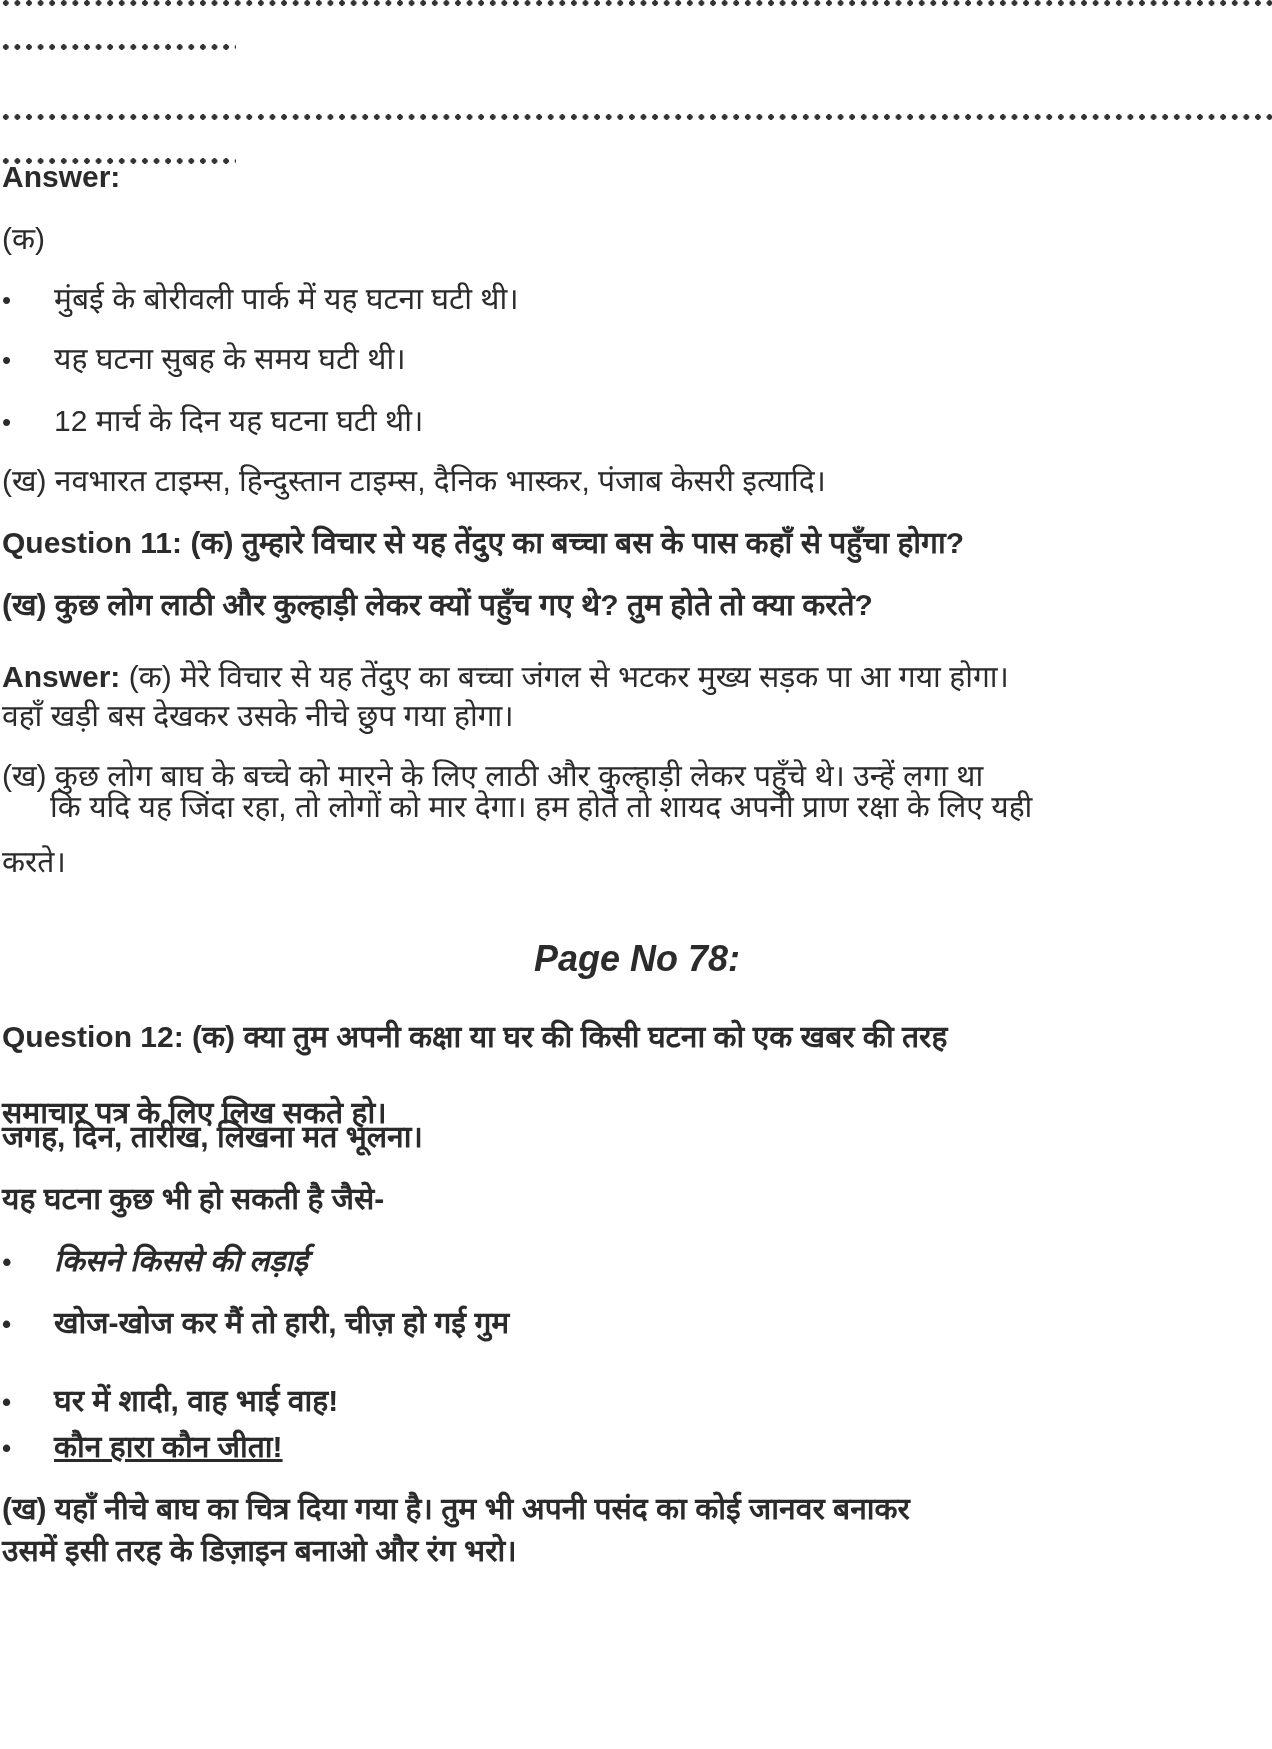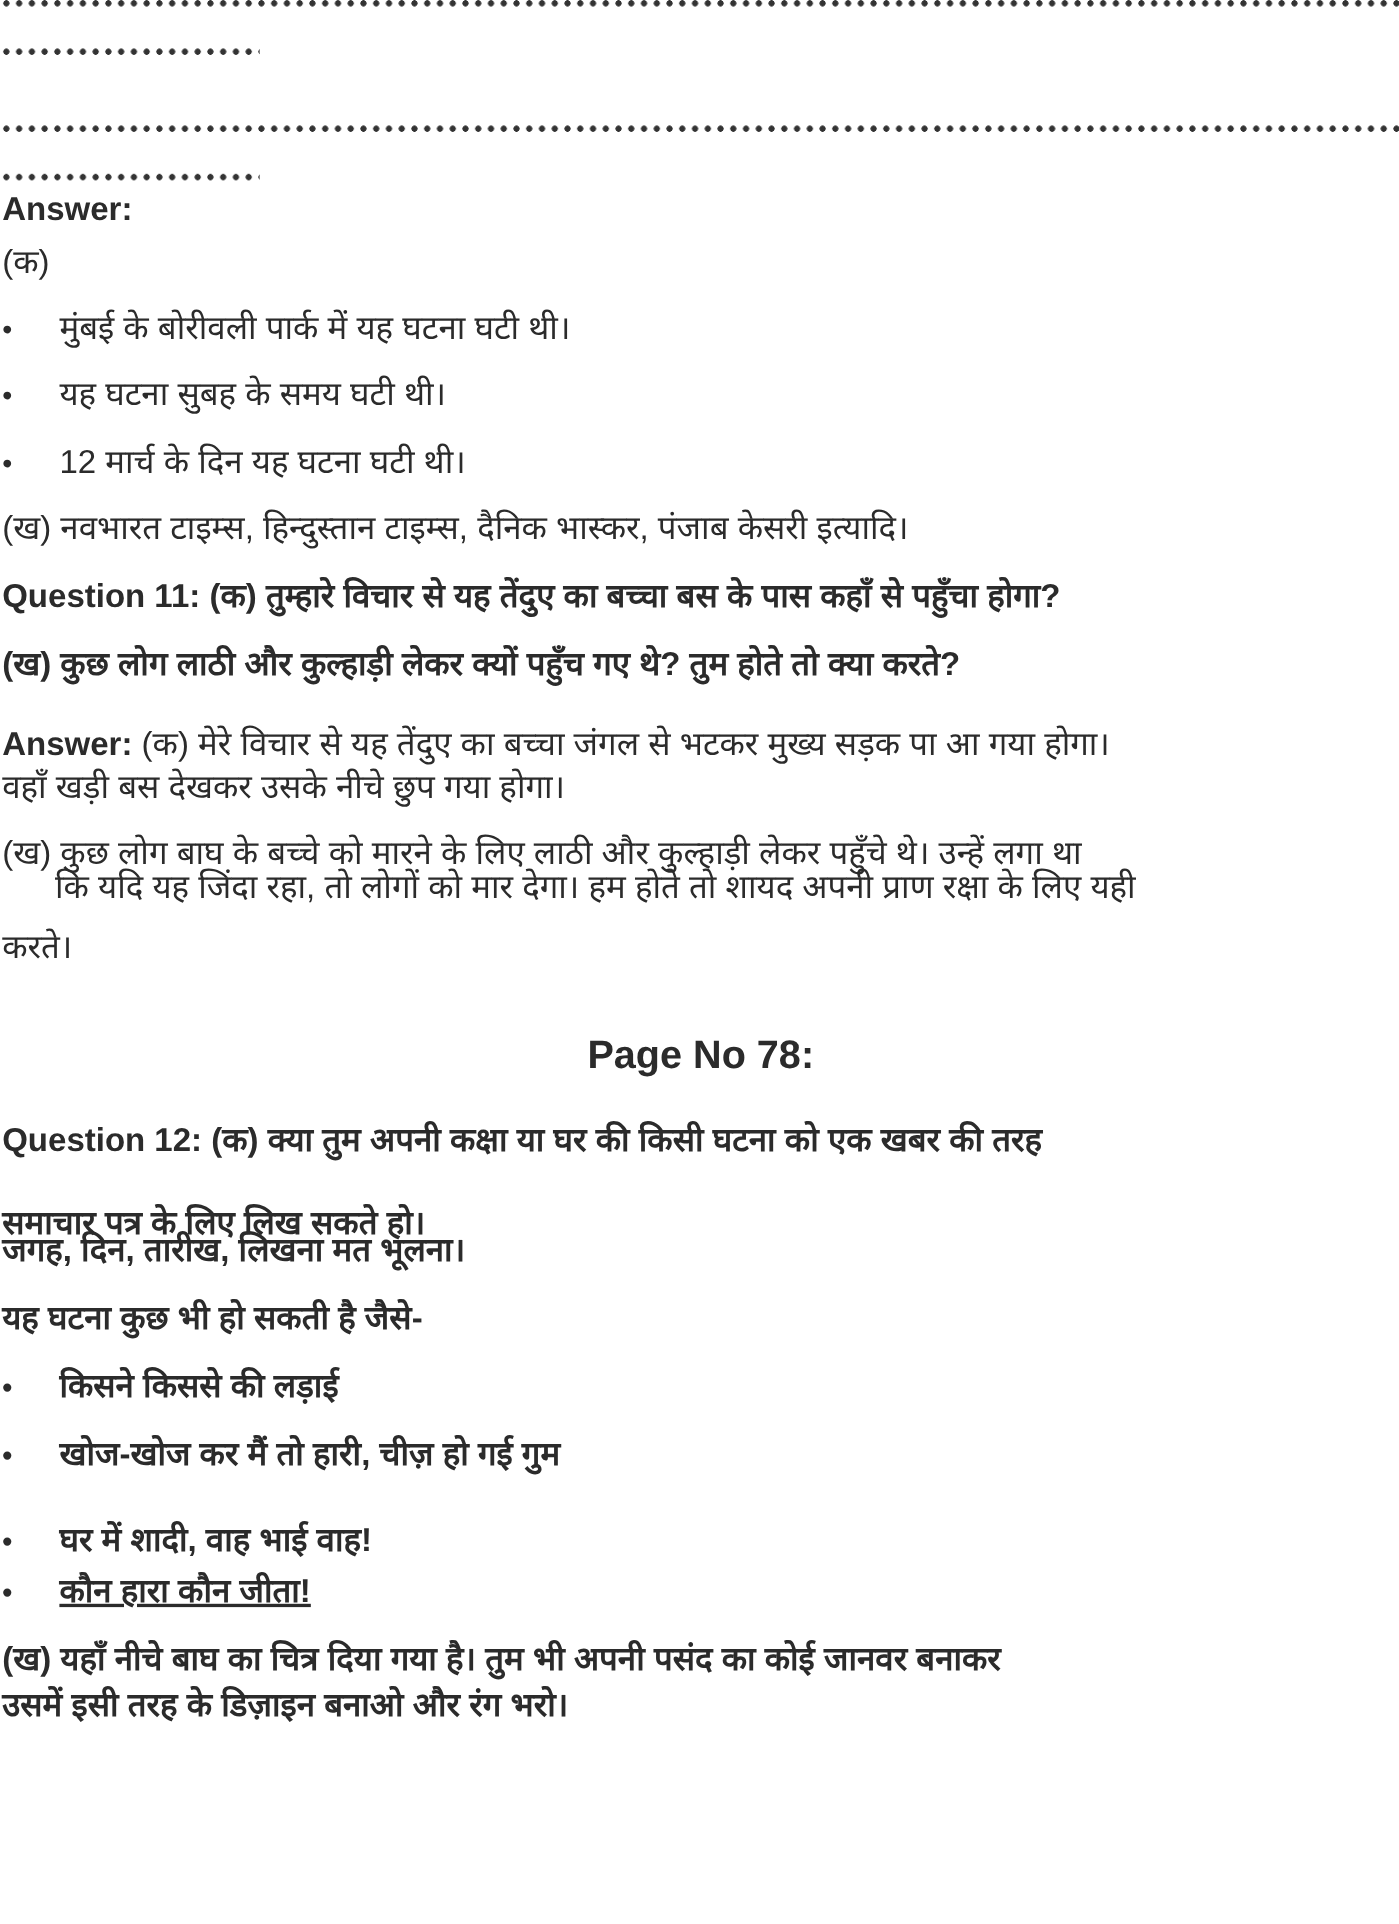--- a/index.html
+++ b/index.html
@@ -12,24 +12,24 @@
     font-family: "Liberation Sans", "DejaVu Sans", sans-serif;
   }
   .line { position: absolute; left: 2px; white-space: nowrap; font-size: 30px; line-height: 38px; }
   .dots { position: absolute; left: 0; height: 8px; }
   .dots-full { width: 1272px; }
   .dots-short { width: 236px; }
   .dots span { display: block; width: 100%; height: 6px;
     background-image: radial-gradient(circle, #333 0 2.6px, transparent 3px);
     background-size: 11.6px 6px; background-repeat: repeat-x; }
   .bold { font-weight: bold; }
-  .label-en { font-family: "Liberation Sans", sans-serif; font-weight: bold; font-size: 30px; margin-top: 14px; }
+  .label-en { font-family: "Liberation Sans", sans-serif; font-weight: bold; font-size: 30px; }
   .bullet-row { position: absolute; left: 2px; white-space: nowrap; font-size: 30px; line-height: 38px; }
   .bullet { display: inline-block; width: 52px; font-size: 26px; }
-  .heading { position: absolute; left: 534px; font-size: 36px; font-weight: bold; line-height: 42px; white-space: nowrap; }
+  .heading { position: absolute; left: 534px; font-size: 36px; font-weight: bold; line-height: 42px; white-space: nowrap; font-style: italic; }
 </style>
 </head>
 <body>
 
 <div class="dots dots-full" style="top:0px;">
     <span></span>
   </div>
 <div class="dots dots-short" style="top:44px;">
     <span></span>
   </div>
@@ -74,21 +74,21 @@
 <div class="heading" style="top:938px;">Page No 78:</div>
 
 <div class="line bold" style="top:1018px;">
   <span class="label-en">Question 12:</span>
   <span>(क) क्या तुम अपनी कक्षा या घर की किसी घटना को एक खबर की तरह</span>
 </div>
 <div class="line bold" style="top:1094px;">समाचार पत्र के लिए लिख सकते हो।</div>
 <div class="line bold" style="top:1118px;">जगह, दिन, तारीख, लिखना मत भूलना।</div>
 <div class="line bold" style="top:1180px;">यह घटना कुछ भी हो सकती है जैसे-</div>
 
-<div class="bullet-row bold" style="top:1242px;">
+<div class="bullet-row bold" style="top:1242px;font-style:italic;">
   <span class="bullet">•</span><span>किसने किससे की लड़ाई</span>
 </div>
 <div class="bullet-row bold" style="top:1304px;">
   <span class="bullet">•</span><span>खोज-खोज कर मैं तो हारी, चीज़ हो गई गुम</span>
 </div>
 <div class="bullet-row bold" style="top:1366px;margin-top:16px;">
   <span class="bullet">•</span><span>घर में शादी, वाह भाई वाह!</span>
 </div>
 <div class="bullet-row bold" style="top:1428px;text-decoration:underline;">
   <span class="bullet">•</span><span>कौन हारा कौन जीता!</span>

